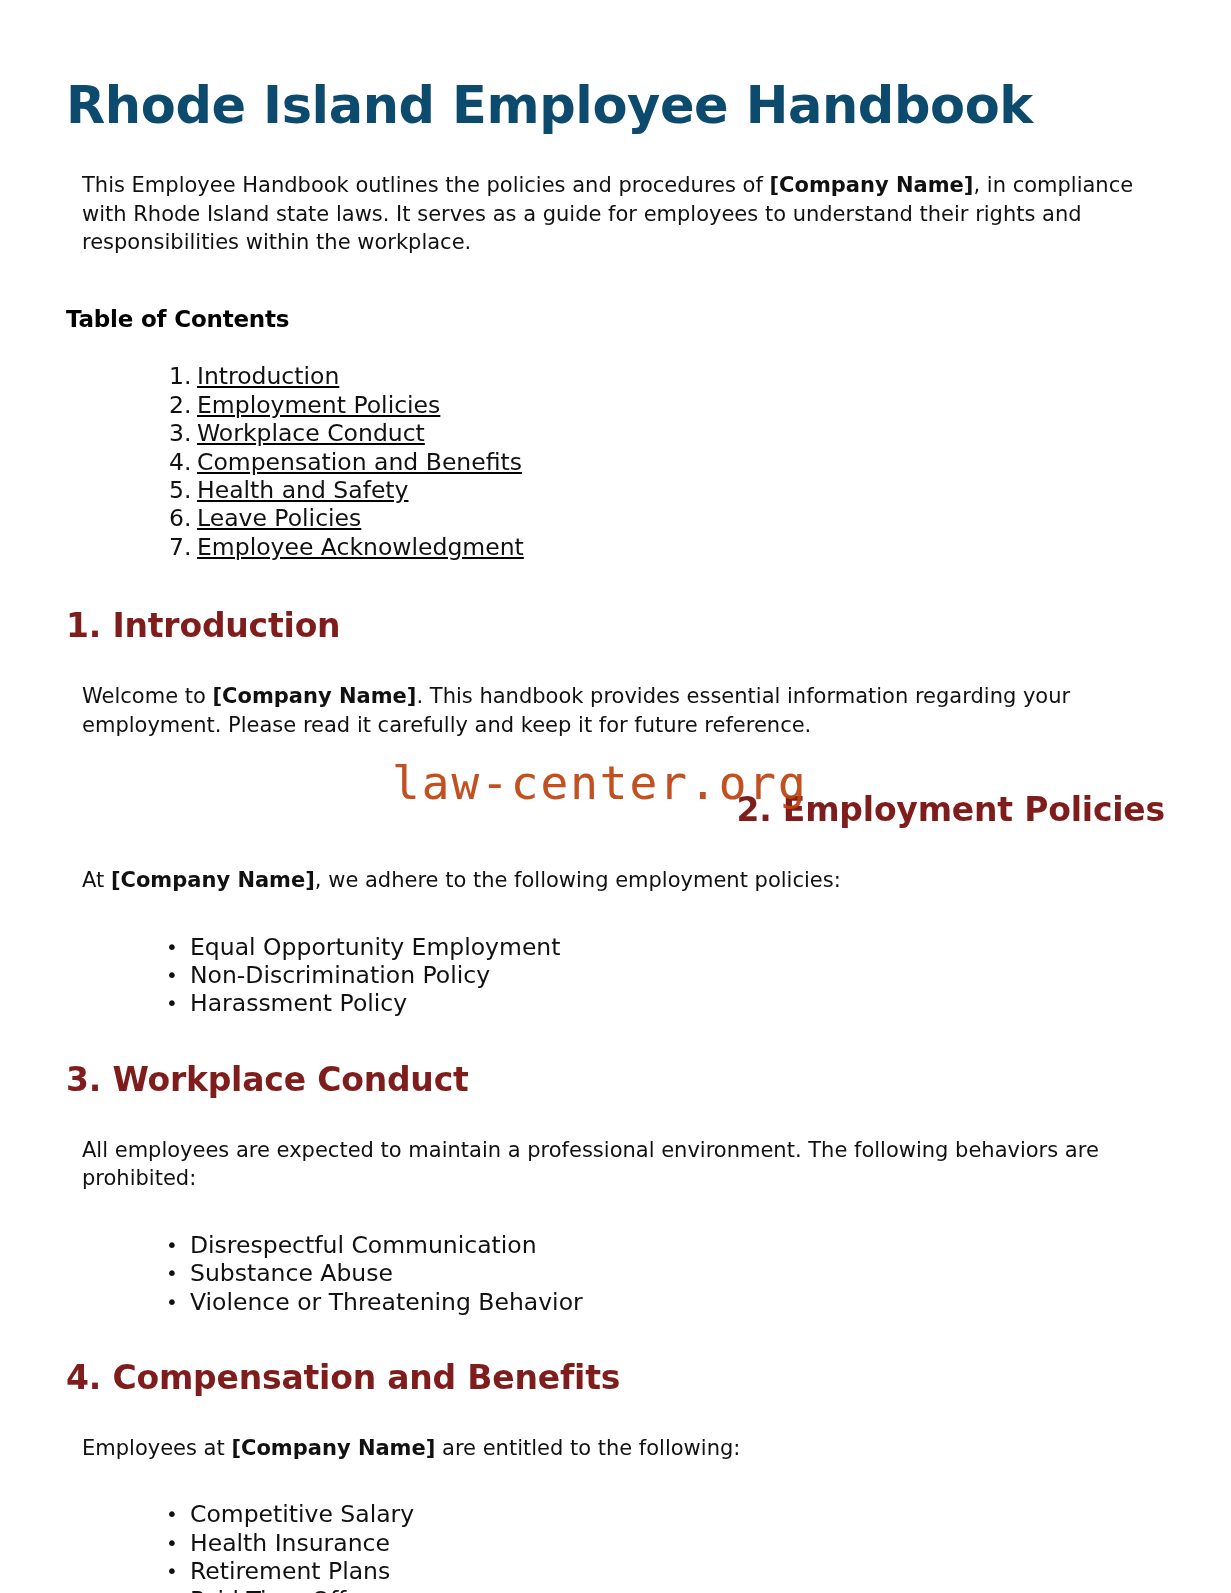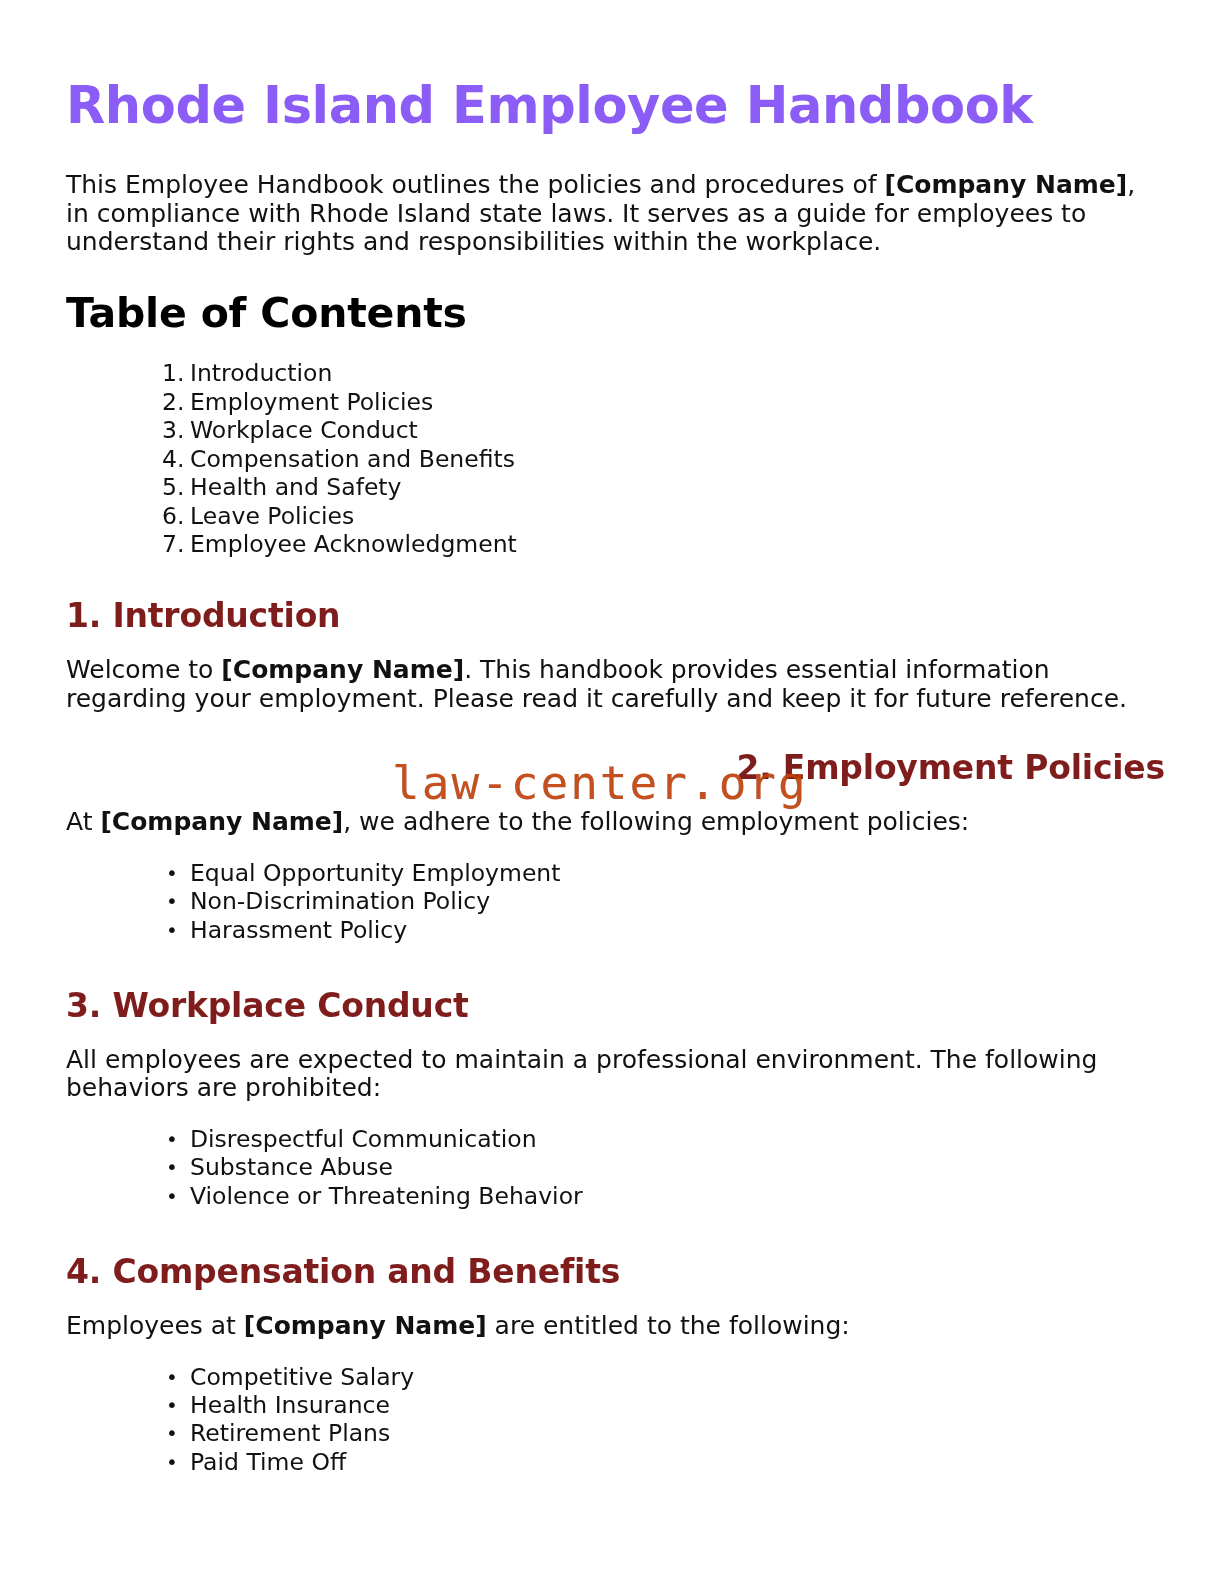--- a/index.html
+++ b/index.html
@@ -28,69 +28,70 @@
     width: 1231px;
   }
 
   h1.doc-title {
     font-size: 51px;
     font-weight: bold;
     letter-spacing: -0.4px;
     line-height: 1.08;
     margin: 0;
     padding-top: 78px;
-    color: #8b5cf6;
+    color: #0c4a6e;
   }
 
   p.body-text {
-    font-size: 25px;
+    font-size: 21px;
     line-height: 28.5px;
-    margin: 0;
+    margin: 16px;
     color: #111;
     max-width: 1092px;
   }
 
   p.intro-paragraph {
     margin-top: 38px;
   }
 
   h2.section-heading {
     font-size: 33px;
     font-weight: bold;
     line-height: 1.12;
     margin: 0;
     color: #7f1d1d;
     letter-spacing: -0.2px;
   }
 
   h2.toc-heading {
-    font-size: 41px;
+    font-size: 23px;
     font-weight: bold;
     line-height: 1.12;
     margin: 0;
     padding-top: 34px;
     color: #000;
     letter-spacing: -0.2px;
   }
 
   h2.sec-1 { padding-top: 40px; }
   h2.sec-2 { padding-top: 37px; text-align: right; }
   h2.sec-3 { padding-top: 44px; }
   h2.sec-4 { padding-top: 44px; }
 
   p.after-heading {
     padding-top: 21px;
   }
 
   ol.toc-list {
-    margin: 0;
+    margin: 7px;
     padding-top: 23px;
     padding-left: 0;
     list-style: none;
     counter-reset: toc;
+    text-decoration: underline;
   }
   ol.toc-list li {
     counter-increment: toc;
     font-size: 23.5px;
     line-height: 28.4px;
     color: #111;
     position: relative;
     padding-left: 124px;
   }
   ol.toc-list li::before {

